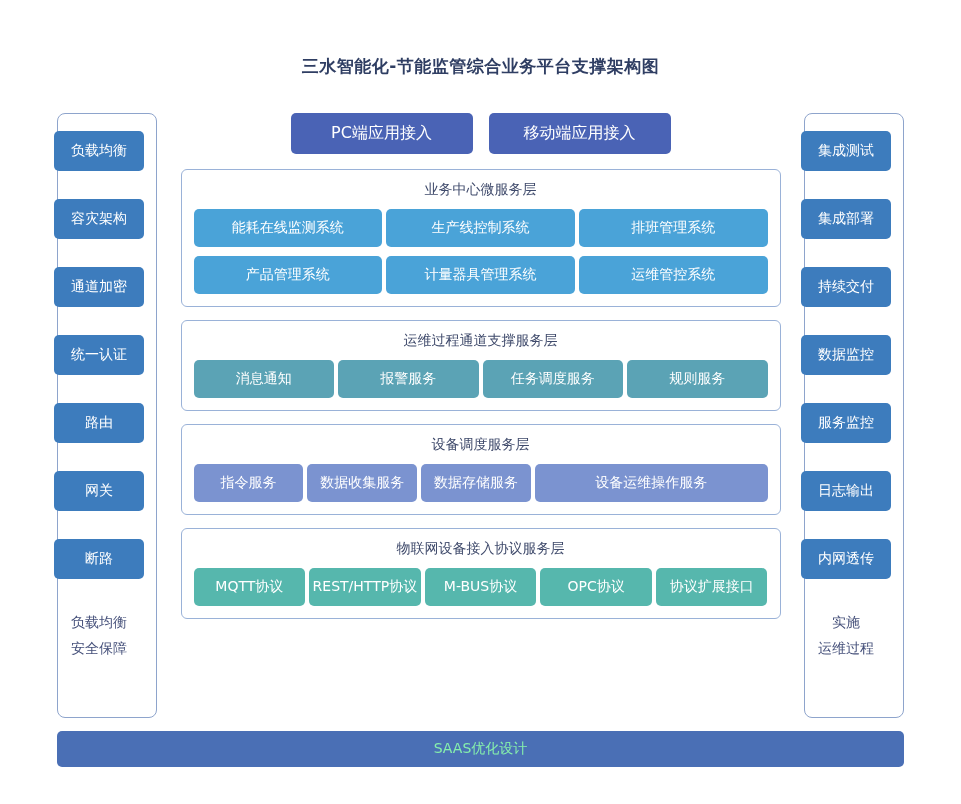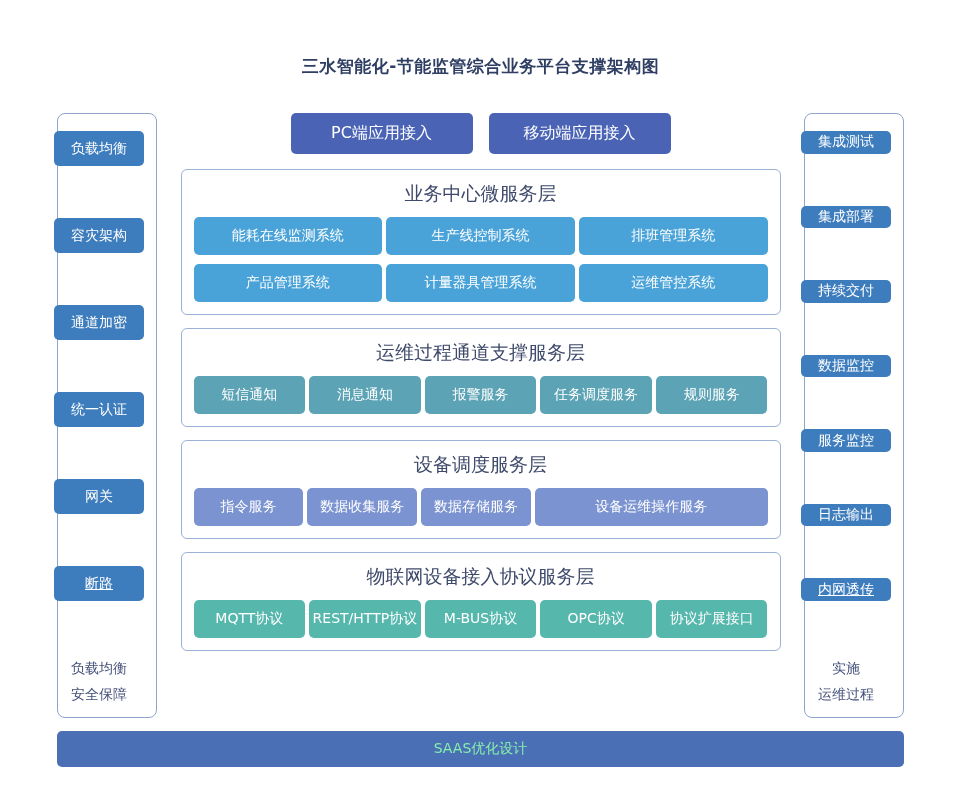--- a/index.html
+++ b/index.html
@@ -45,36 +45,35 @@
   .side-panel {
     width: 100px;
     border: 1px solid #8ea4cc;
     border-radius: 8px;
     background: #ffffff;
     box-sizing: border-box;
     display: flex;
     flex-direction: column;
     align-items: center;
     padding: 17px 16px 10px 0;
-    gap: 24px;
   }
   .side-btn {
     width: 90px;
     height: 40px;
     margin-bottom: 28px;
     background: #3d7cbd;
     border-radius: 5px;
     color: #ffffff;
     font-size: 14px;
     display: flex;
     align-items: center;
     justify-content: center;
     box-sizing: border-box;
   }
-  .side-btn.last { margin-bottom: 26px; text-decoration: underline; }
+  .side-btn.last { margin-bottom: 26px; }
   .side-foot {
     font-size: 14px;
     color: #45507a;
     line-height: 26px;
     text-align: center;
     margin-top: 4px;
   }
 
   
   .center {
@@ -103,21 +102,21 @@
   .layer {
     border: 1px solid #9ab2d8;
     border-radius: 6px;
     background: #ffffff;
     box-sizing: border-box;
     padding: 11px 12px 12px 12px;
     margin-bottom: 13px;
   }
   .layer-title {
     text-align: center;
-    font-size: 19px;
+    font-size: 14px;
     color: #3f4a6b;
     margin-bottom: 10px;
   }
   .row {
     display: flex;
     gap: 4px;
     margin-bottom: 9px;
   }
   .row.last { margin-bottom: 0; }
   .cell {
@@ -162,20 +161,21 @@
 
   <div class="title">三水智能化-节能监管综合业务平台支撑架构图</div>
 
   <div class="frame">
 
     <div class="side-panel">
       <div class="side-btn">负载均衡</div>
       <div class="side-btn">容灾架构</div>
       <div class="side-btn">通道加密</div>
       <div class="side-btn">统一认证</div>
+      <div class="side-btn">路由</div>
       <div class="side-btn">网关</div>
       <div class="side-btn last">断路</div>
       <div class="side-foot">
         <div>负载均衡</div>
         <div>安全保障</div>
       </div>
     </div>
 
     <div class="center">
 
@@ -194,21 +194,20 @@
         <div class="row last">
           <div class="cell c-business">产品管理系统</div>
           <div class="cell c-business">计量器具管理系统</div>
           <div class="cell c-business">运维管控系统</div>
         </div>
       </div>
 
       <div class="layer">
         <div class="layer-title">运维过程通道支撑服务层</div>
         <div class="row last">
-          <div class="cell c-ops">短信通知</div>
           <div class="cell c-ops">消息通知</div>
           <div class="cell c-ops">报警服务</div>
           <div class="cell c-ops">任务调度服务</div>
           <div class="cell c-ops">规则服务</div>
         </div>
       </div>
 
       <div class="layer">
         <div class="layer-title">设备调度服务层</div>
         <div class="row last">

